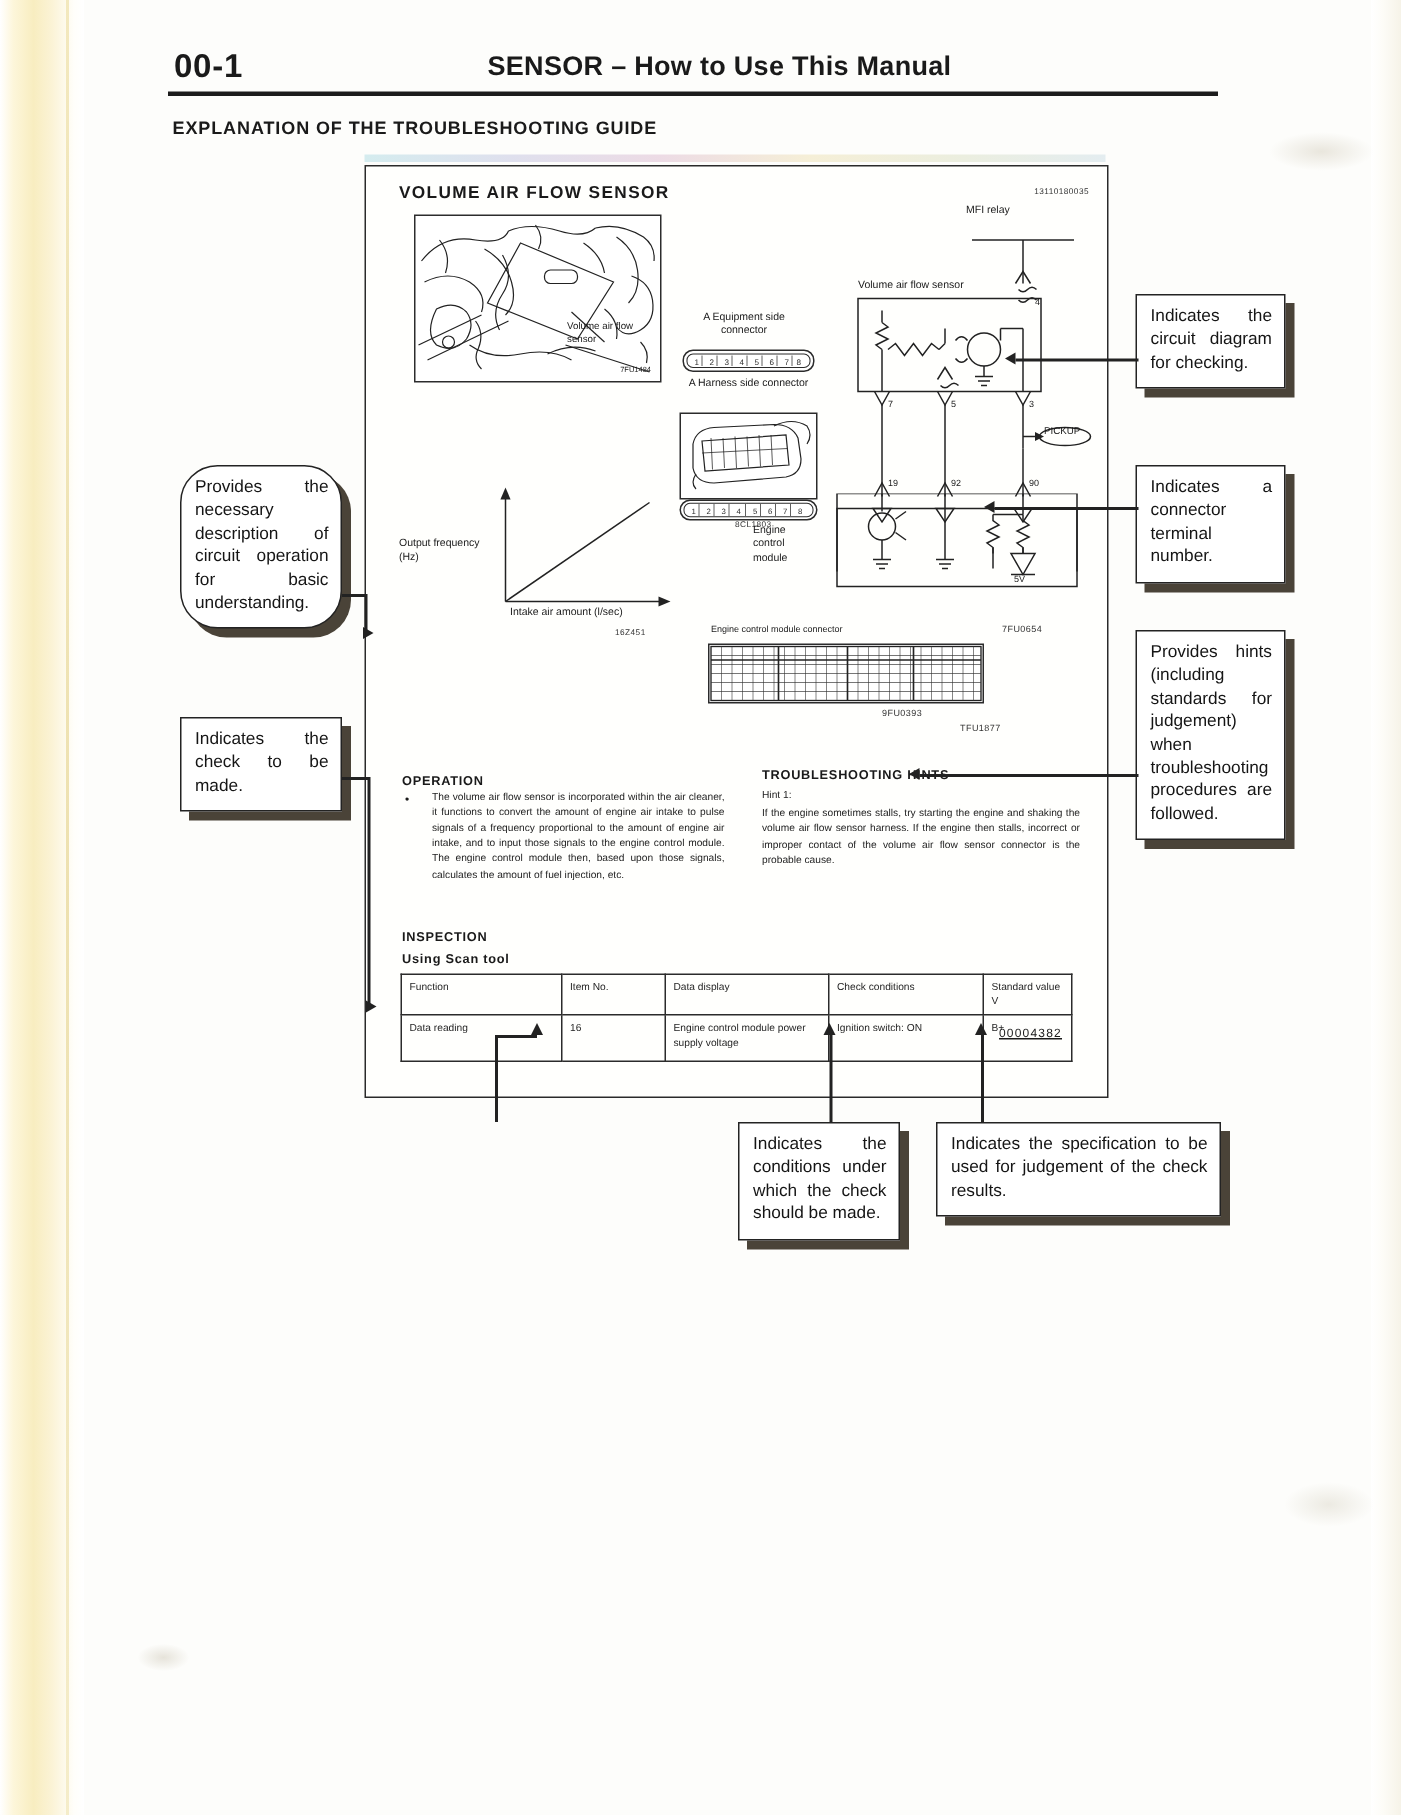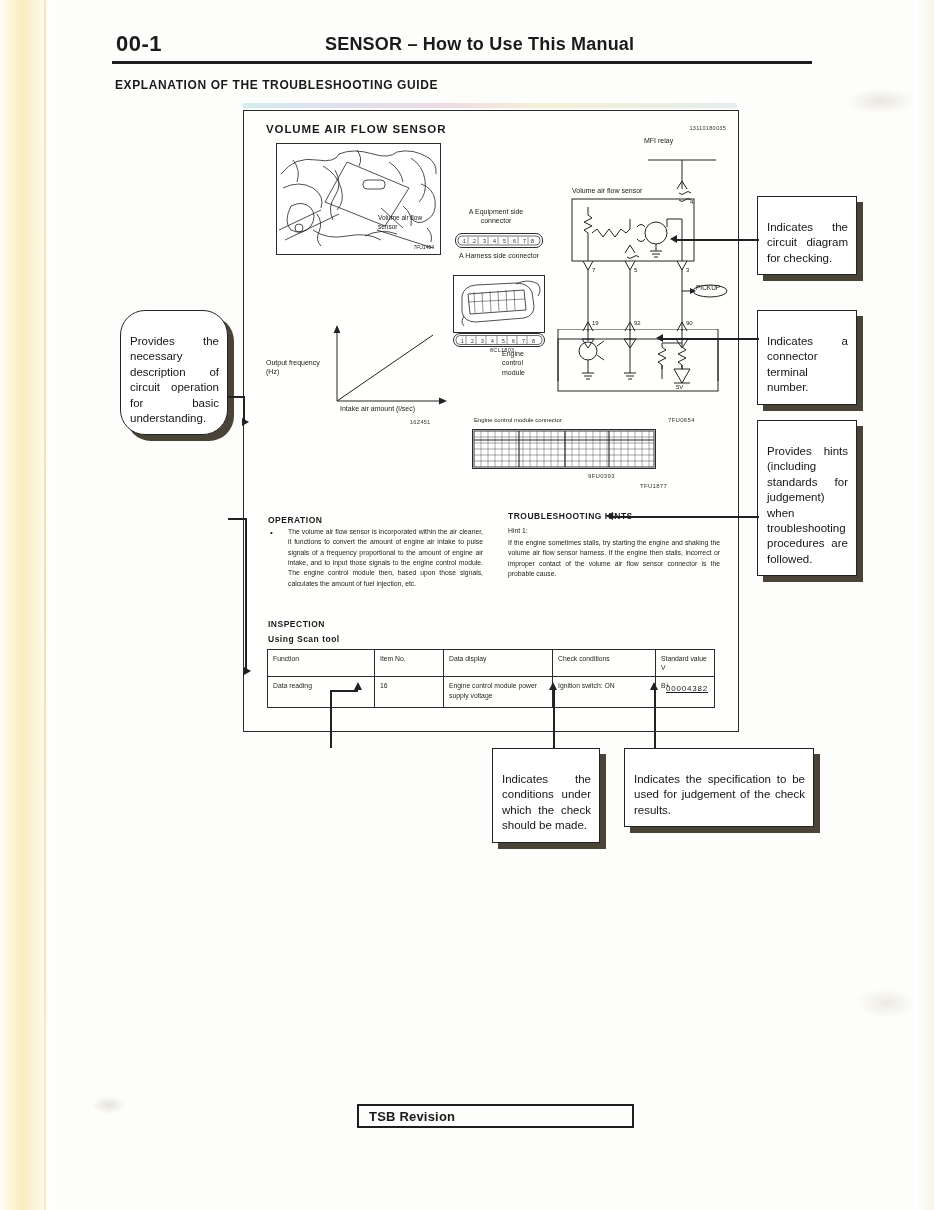--- a/index.html
+++ b/index.html
@@ -201,21 +201,21 @@
     position: absolute;
     font-size: 8px; letter-spacing: .8px;
   }
 
   
   .callout {
     position: absolute;
     background: #ffffff;
     border: 1.4px solid #232323;
     box-shadow: 6px 6px 0 0 #4a4338;
-    padding: 23px 8px 8px 9px;
+    padding: 7px 8px 8px 9px;
     font-size: 11.5px;
     line-height: 1.34;
     text-align: justify;
     text-justify: inter-word;
     color: #151515;
     box-sizing: border-box;
   }
   .callout p { margin: 0; }
 
   
@@ -571,20 +571,23 @@
     <div class="fig-num" style="left:422px; top:573px;text-decoration:underline;">00004382</div>
   </div>
 
   <div class="callout" style="left:120px; top:310px; width:108px;border-radius:25px;">
     <p>Provides the necessary description of circuit operation for basic understanding.</p>
   </div>
   <div class="lead" style="left:228px; top:396px; width:16px; height:1.5px;"></div>
   <div class="lead" style="left:243px; top:396px; width:1.5px; height:26px;"></div>
   <div class="arrow arrow-right" style="left:242px; top:418px;"></div>
 
+  <div class="callout" style="left:120px; top:478px; width:108px;">
+    <p>Indicates the check to be made.</p>
+  </div>
   <div class="lead" style="left:228px; top:518px; width:18px; height:1.5px;"></div>
   <div class="lead" style="left:245px; top:518px; width:1.5px; height:153px;"></div>
   <div class="arrow arrow-right" style="left:244px; top:667px;"></div>
 
   <div class="callout" style="left:757px; top:196px; width:100px;">
     <p>Indicates the circuit diagram for checking.</p>
   </div>
   <div class="lead" style="left:677px; top:239px; width:82px; height:1.5px;"></div>
   <div class="arrow arrow-left" style="left:670px; top:235px;"></div>
 
@@ -609,17 +612,14 @@
   <div class="callout" style="left:492px; top:748px; width:108px;">
     <p>Indicates the conditions under which the check should be made.</p>
   </div>
 
   <div class="lead" style="left:654px; top:690px; width:1.5px; height:58px;"></div>
   <div class="arrow arrow-up" style="left:650px; top:682px;"></div>
   <div class="callout" style="left:624px; top:748px; width:190px;">
     <p>Indicates the specification to be used for judgement of the check results.</p>
   </div>
 
-  <div class="tsb">
-    <span>TSB Revision</span>
-  </div>
 
 </div>
 
 </body></html>

